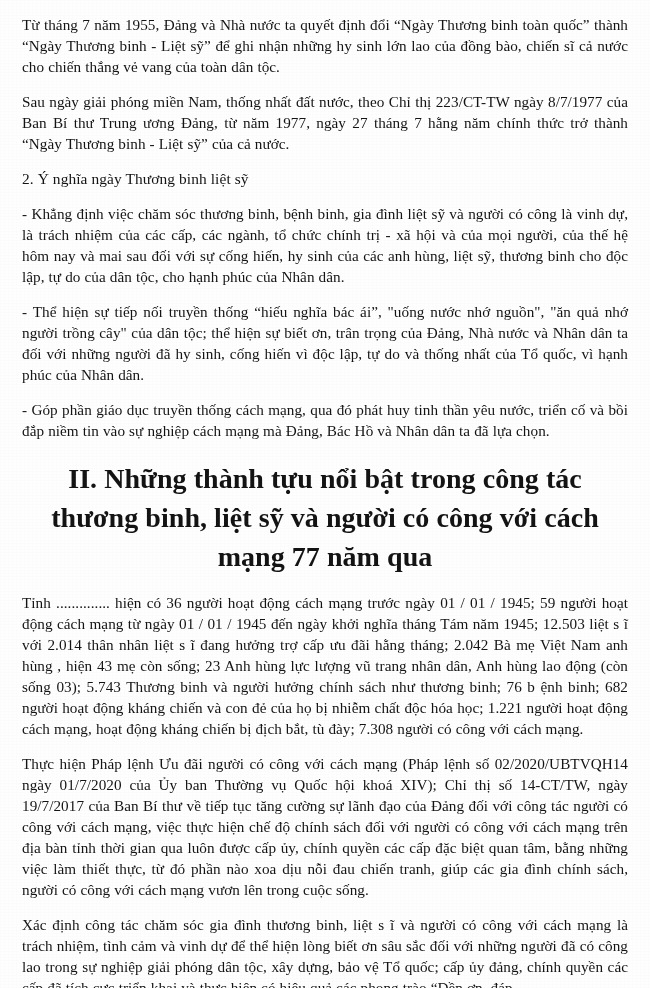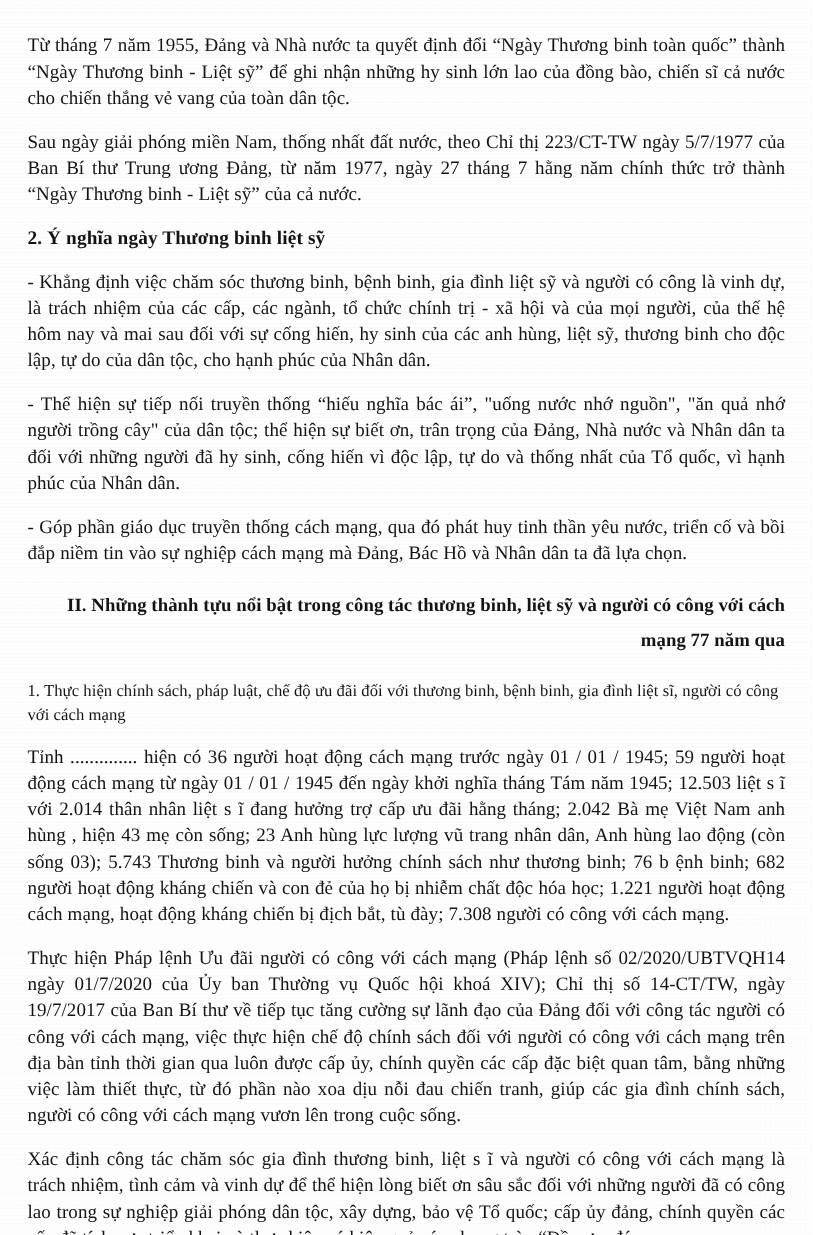--- a/index.html
+++ b/index.html
@@ -22,46 +22,46 @@
     height: 988px;
     background: #fefefe;
     box-sizing: border-box;
     padding: 14px 22px 0 22px;
     overflow: hidden;
   }
   .doc-body {
     width: 606px;
   }
   p.para {
-    margin: 12px 0 14px 0;
+    margin: 0 0 14px 0;
     font-size: 15.2px;
     line-height: 21px;
     text-align: justify;
     text-justify: inter-word;
     letter-spacing: 0.05px;
     word-spacing: 0.2px;
     font-family: Liberation Serif, serif;
   }
   p.para:last-child {
     margin-bottom: 0;
   }
   h2.sub-heading {
     margin: 6px 0 14px 0;
     font-size: 15.4px;
     line-height: 21px;
-    font-weight: bold;
+    font-weight: normal;
     text-align: left;
     letter-spacing: 0.1px;
   }
   h1.main-heading {
     margin: 18px 0 16px 0;
-    font-size: 15px;
-    line-height: 28px;
+    font-size: 28px;
+    line-height: 39px;
     font-weight: bold;
-    text-align: right;
+    text-align: center;
     letter-spacing: 0.05px;
   }
   p.small-para {
     margin: 0 0 14px 0;
     font-size: 13.3px;
     line-height: 19px;
     text-align: left;
     letter-spacing: 0.05px;
   }
   p.clipped {
@@ -79,34 +79,33 @@
   }
 </style>
 </head>
 <body>
 
 <div class="page">
   <div class="doc-body">
 
     <p class="para">Từ tháng 7 năm 1955, Đảng và Nhà nước ta quyết định đổi “Ngày Thương binh toàn quốc” thành “Ngày Thương binh - Liệt sỹ” để ghi nhận những hy sinh lớn lao của đồng bào, chiến sĩ cả nước cho chiến thắng vẻ vang của toàn dân tộc.</p>
 
-    <p class="para">Sau ngày giải phóng miền Nam, thống nhất đất nước, theo Chỉ thị 223/CT-TW ngày 5/7/1977 của Ban Bí thư Trung ương Đảng, từ năm 1977, ngày 27 tháng 7 hằng năm chính thức trở thành “Ngày Thương binh - Liệt sỹ” của cả nước.</p>
+    <p class="para">Sau ngày giải phóng miền Nam, thống nhất đất nước, theo Chỉ thị 223/CT-TW ngày 8/7/1977 của Ban Bí thư Trung ương Đảng, từ năm 1977, ngày 27 tháng 7 hằng năm chính thức trở thành “Ngày Thương binh - Liệt sỹ” của cả nước.</p>
 
     <h2 class="sub-heading">2. Ý nghĩa ngày Thương binh liệt sỹ</h2>
 
 
     <p class="para">- Khẳng định việc chăm sóc thương binh, bệnh binh, gia đình liệt sỹ và người có công là vinh dự, là trách nhiệm của các cấp, các ngành, tổ chức chính trị - xã hội và của mọi người, của thế hệ hôm nay và mai sau đối với sự cống hiến, hy sinh của các anh hùng, liệt sỹ, thương binh cho độc lập, tự do của dân tộc, cho hạnh phúc của Nhân dân.</p>
 
     <p class="para">- Thể hiện sự tiếp nối truyền thống “hiếu nghĩa bác ái”, "uống nước nhớ nguồn", "ăn quả nhớ người trồng cây" của dân tộc; thể hiện sự biết ơn, trân trọng của Đảng, Nhà nước và Nhân dân ta đối với những người đã hy sinh, cống hiến vì độc lập, tự do và thống nhất của Tổ quốc, vì hạnh phúc của Nhân dân.</p>
 
     <p class="para">- Góp phần giáo dục truyền thống cách mạng, qua đó phát huy tinh thần yêu nước, triển cố và bồi đắp niềm tin vào sự nghiệp cách mạng mà Đảng, Bác Hồ và Nhân dân ta đã lựa chọn.</p>
 
     <h1 class="main-heading">II. Những thành tựu nổi bật trong công tác thương binh, liệt sỹ và người có công với cách mạng 77 năm qua</h1>
 
-    <p class="small-para">1. Thực hiện chính sách, pháp luật, chế độ ưu đãi đối với thương binh, bệnh binh, gia đình liệt sĩ, người có công với cách mạng</p>
 
     <p class="para">Tỉnh .............. hiện có 36 người hoạt động cách mạng trước ngày 01 / 01 / 1945; 59 người hoạt động cách mạng từ ngày 01 / 01 / 1945 đến ngày khởi nghĩa tháng Tám năm 1945; 12.503 liệt s ĩ với 2.014 thân nhân liệt s ĩ đang hưởng trợ cấp ưu đãi hằng tháng; 2.042 Bà mẹ Việt Nam anh hùng , hiện 43 mẹ còn sống; 23 Anh hùng lực lượng vũ trang nhân dân, Anh hùng lao động (còn sống 03); 5.743 Thương binh và người hưởng chính sách như thương binh; 76 b ệnh binh; 682 người hoạt động kháng chiến và con đẻ của họ bị nhiễm chất độc hóa học; 1.221 người hoạt động cách mạng, hoạt động kháng chiến bị địch bắt, tù đày; 7.308 người có công với cách mạng.</p>
 
     <p class="para">Thực hiện Pháp lệnh Ưu đãi người có công với cách mạng (Pháp lệnh số 02/2020/UBTVQH14 ngày 01/7/2020 của Ủy ban Thường vụ Quốc hội khoá XIV); Chỉ thị số 14-CT/TW, ngày 19/7/2017 của Ban Bí thư về tiếp tục tăng cường sự lãnh đạo của Đảng đối với công tác người có công với cách mạng, việc thực hiện chế độ chính sách đối với người có công với cách mạng trên địa bàn tỉnh thời gian qua luôn được cấp ủy, chính quyền các cấp đặc biệt quan tâm, bằng những việc làm thiết thực, từ đó phần nào xoa dịu nỗi đau chiến tranh, giúp các gia đình chính sách, người có công với cách mạng vươn lên trong cuộc sống.</p>
 
     <p class="para clipped">Xác định công tác chăm sóc gia đình thương binh, liệt s ĩ và người có công với cách mạng là trách nhiệm, tình cảm và vinh dự để thể hiện lòng biết ơn sâu sắc đối với những người đã có công lao trong sự nghiệp giải phóng dân tộc, xây dựng, bảo vệ Tổ quốc; cấp ủy đảng, chính quyền các cấp đã tích cực triển khai và thực hiện có hiệu quả các phong trào “Đền ơn, đáp</p>
 
   </div>
   <div class="grain"></div>
 </div>

